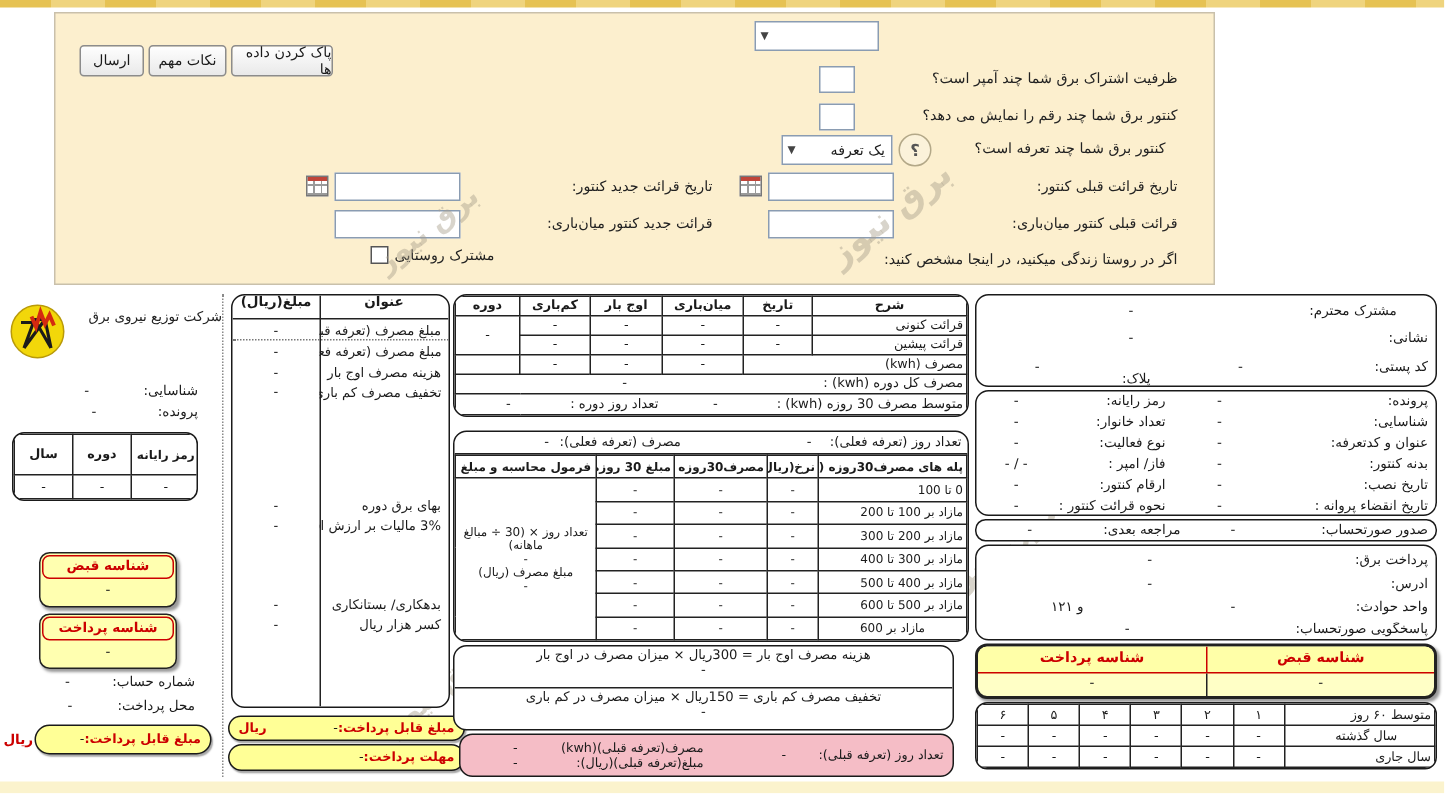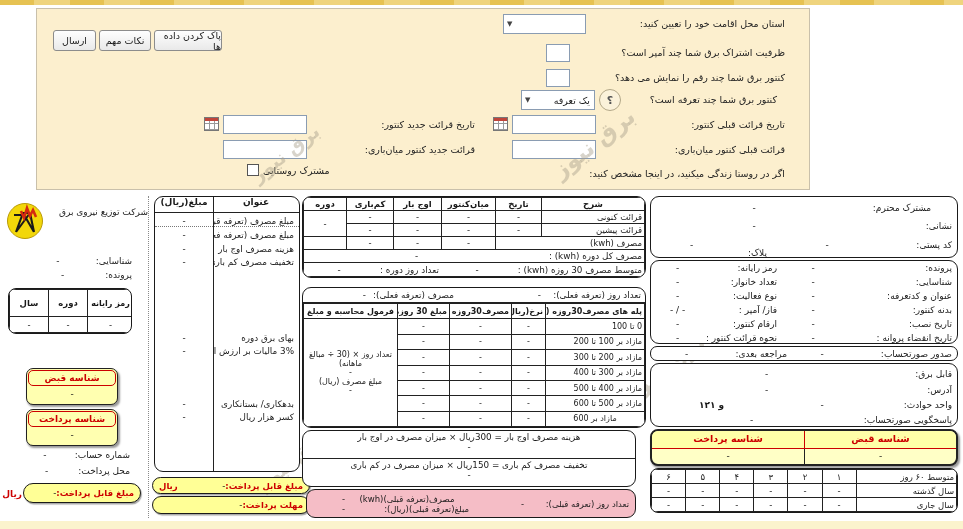--- a/index.html
+++ b/index.html
@@ -51,21 +51,20 @@
 <div id="screen">
 
   <div class="topbar"></div>
 
   <div class="formpanel"></div>
 
   <div class="btn" style="left:154px;top:30px;width:66px;height:19px;">پاک کردن داده ها</div>
   <div class="btn" style="left:99px;top:30px;width:50px;height:19px;">نکات مهم</div>
   <div class="btn" style="left:53px;top:30px;width:41px;height:19px;">ارسال</div>
 
-  <div class="lab" style="left:590px;top:18px;width:195px;">استان محل اقامت خود را تعیین کنید:</div>
   <div class="sel" style="left:503px;top:14px;width:83px;height:20px;">
     <span class="selarrow">▼</span>
   </div>
 
   <div class="lab" style="left:590px;top:47px;width:195px;">ظرفیت اشتراک برق شما چند آمپر است؟</div>
   <div class="inp" style="left:546px;top:44px;width:24px;height:18px;"></div>
 
   <div class="lab" style="left:590px;top:72px;width:195px;">کنتور برق شما چند رقم را نمایش می دهد؟</div>
   <div class="inp" style="left:546px;top:69px;width:24px;height:18px;"></div>
 
@@ -225,21 +224,21 @@
           <col style="width:46px">
           <col style="width:54px">
           <col style="width:48px">
           <col style="width:47px">
           <col style="width:43px">
         </colgroup>
       <tbody>
           <tr class="hd" style="height:13px;">
         <td>شرح</td>
         <td>تاریخ</td>
-        <td>میان‌کنتور</td>
+        <td>میان‌باری</td>
         <td>اوج بار</td>
         <td>کم‌باری</td>
         <td>دوره</td>
       </tr>
       <tr style="height:11px;">
         <td style="text-align:right;">قرائت کنونی</td>
         <td>-</td>
         <td>-</td>
         <td>-</td>
         <td>-</td>
@@ -366,21 +365,21 @@
       <div>-</div>
     </div>
   </div>
 
   <div class="bx" style="left:306px;top:489px;width:330px;height:29px;background:#f5bdc6;">
     <div class="fx" style="font-size:8.5px;">
       <span class="l" style="width:105px;text-align:right;padding-right:6px;">تعداد روز (تعرفه قبلی):</span>
       <span class="v" style="width:55px;">-</span>
       <span style="flex:1;display:flex;flex-direction:column;direction:rtl;">
         <span style="display:flex;direction:rtl;">
-            <span class="v" style="flex:1;text-align:center;">مصرف(تعرفه قبلی)(kwh)</span>
+            <span class="v" style="flex:1;">مصرف(تعرفه قبلی)(kwh)</span>
             <span class="v" style="width:38px;">-</span>
           </span>
         <span style="display:flex;direction:rtl;">
             <span class="v" style="flex:1;">مبلغ(تعرفه قبلی)(ریال):</span>
             <span class="v" style="width:38px;">-</span>
           </span>
       </span>
     </div>
   </div>
 
@@ -444,31 +443,31 @@
     <div class="frow" style="height:100%;padding:0 5px;">
       <span class="l" style="width:95px;">صدور صورتحساب:</span>
       <span class="v" style="width:70px;">-</span>
       <span class="l" style="width:70px;">مراجعه بعدی:</span>
       <span class="v" style="flex:1;">-</span>
     </div>
   </div>
 
   <div class="bx" style="left:650px;top:363px;width:308px;height:64px;">
     <div class="frow" style="height:16px;padding:2px 5px 0;">
-        <span class="l" style="width:75px;">قابل برق:</span>
+        <span class="l" style="width:75px;">پرداخت برق:</span>
         <span class="v" style="flex:1;">-</span>
       </div>
     <div class="frow" style="height:15px;padding:0 5px;">
         <span class="l" style="width:75px;">آدرس:</span>
         <span class="v" style="flex:1;">-</span>
       </div>
     <div class="frow" style="height:15px;padding:0 5px;">
         <span class="l" style="width:75px;">واحد حوادث:</span>
         <span class="v" style="width:110px;">-</span>
-        <span class="v" style="flex:1;font-weight:bold;">و ۱۲۱</span>
+        <span class="v" style="flex:1;">و ۱۲۱</span>
       </div>
     <div class="frow" style="height:15px;padding:0 5px;">
         <span class="l" style="width:105px;">پاسخگویی صورتحساب:</span>
         <span class="v" style="flex:1;">-</span>
       </div>
   </div>
 
   <div class="abs" style="left:650px;top:429px;width:308px;height:37px;border:2px solid #222;border-radius:8px;overflow:hidden;background:#ffffc6;box-shadow:1.5px 2px 2px rgba(0,0,0,.4);box-sizing:border-box;">
     <div style="display:flex;direction:rtl;height:17px;border-bottom:1.5px solid #c00;background:#ffffa8;">
       <span class="red" style="width:50%;text-align:center;font-size:9.5px;line-height:16px;border-left:1.5px solid #c00;box-sizing:border-box;">شناسه قبض</span>
@@ -490,21 +489,21 @@
           <tr style="height:14px;">
         <td style="text-align:right;">متوسط ۶۰ روز</td>
         <td>۱</td>
         <td>۲</td>
         <td>۳</td>
         <td>۴</td>
         <td>۵</td>
         <td>۶</td>
       </tr>
       <tr style="height:14px;">
-        <td style="text-align:right;padding-left:11px;">سال گذشته</td>
+        <td style="padding-left:11px;">سال گذشته</td>
         <td>-</td>
         <td>-</td>
         <td>-</td>
         <td>-</td>
         <td>-</td>
         <td>-</td>
       </tr>
       <tr style="height:14px;">
         <td style="text-align:right;">سال جاری</td>
         <td>-</td>

